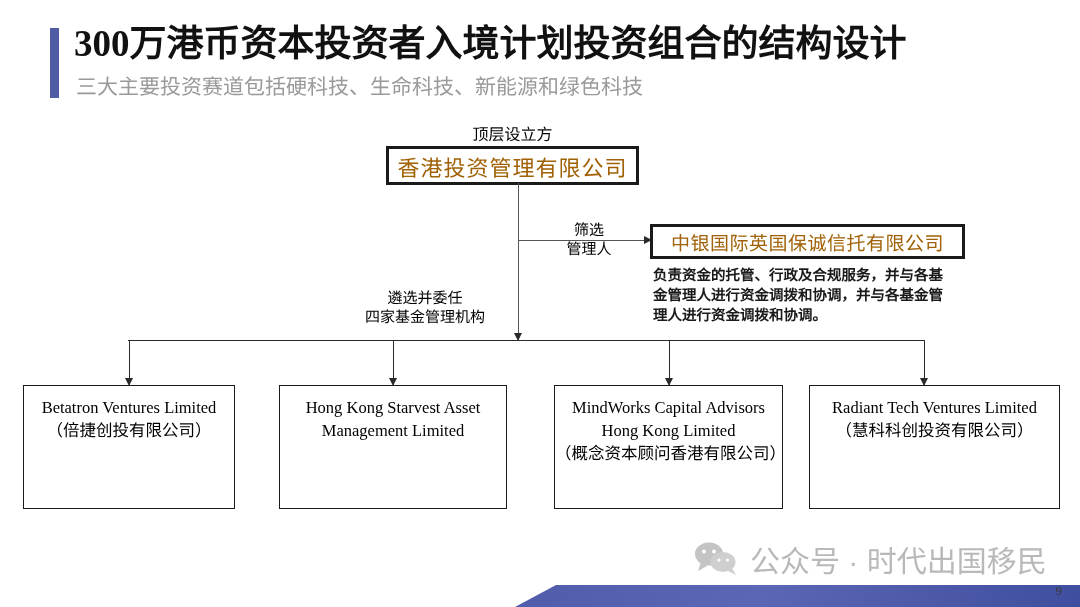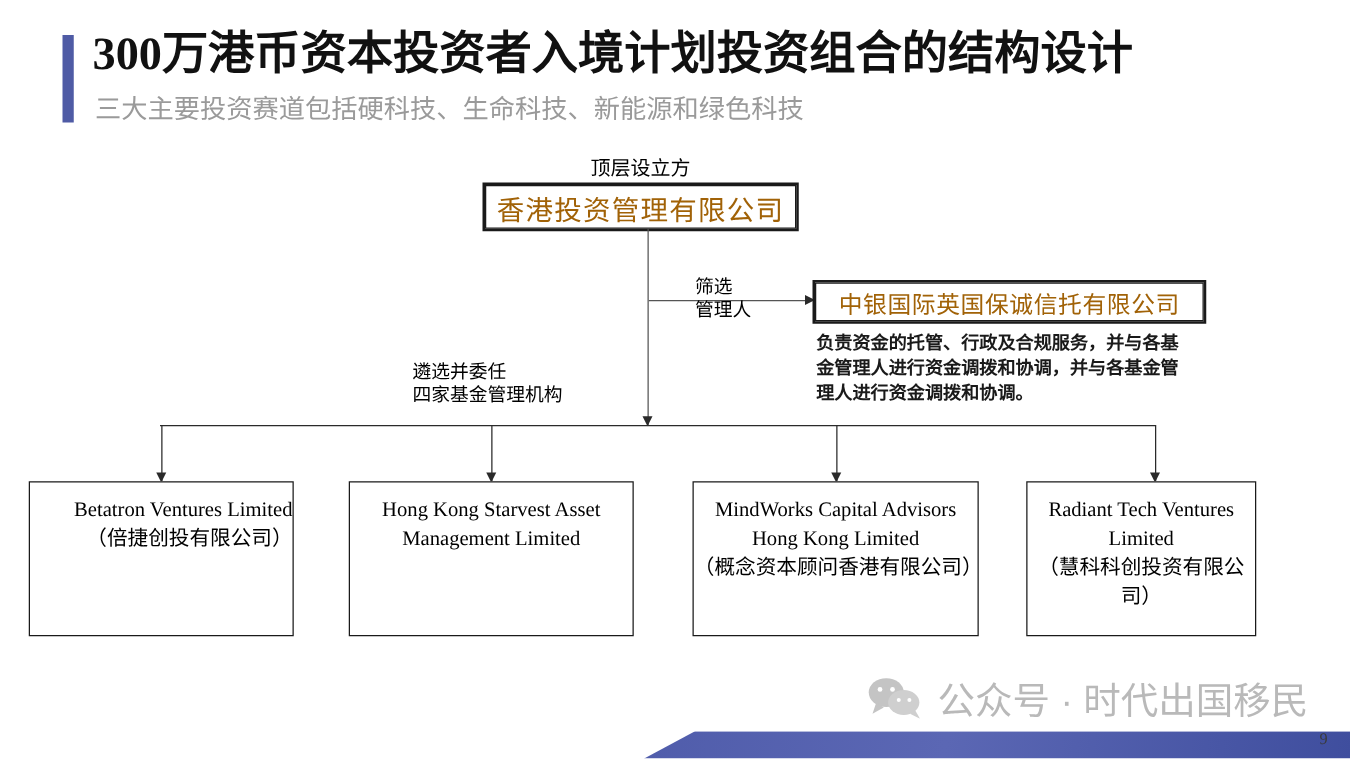--- a/index.html
+++ b/index.html
@@ -103,21 +103,21 @@
     color: #1a1a1a;
     text-align: left;
   }
 
   
   .edge-label {
     position: absolute;
     font-size: 15px;
     line-height: 19px;
     color: #000000;
-    text-align: left;
+    text-align: center;
   }
   #label-screen {
     left: 556px;
     top: 221px;
     width: 66px;
   }
   #label-appoint {
     left: 330px;
     top: 289px;
     width: 190px;
@@ -252,24 +252,24 @@
       <div class="arrow-down" style="left: 125px; top: 378px;"></div>
       <div class="line branch-v" style="left: 393px;"></div>
       <div class="arrow-down" style="left: 389px; top: 378px;"></div>
       <div class="line branch-v" style="left: 668.5px;"></div>
       <div class="arrow-down" style="left: 664.5px; top: 378px;"></div>
       <div class="line branch-v" style="left: 923.5px;"></div>
       <div class="arrow-down" style="left: 919.5px; top: 378px;"></div>
     </div>
 
   <div id="fund-row">
-      <div class="fund-box" style="left: 23px; width: 212px; text-align: right;"><span class="en">Betatron Ventures Limited</span><span class="cn">（倍捷创投有限公司）</span></div>
+      <div class="fund-box" style="left: 23px; width: 212px;"><span class="en">Betatron Ventures Limited</span><span class="cn">（倍捷创投有限公司）</span></div>
       <div class="fund-box" style="left: 279px; width: 228px;"><span class="en">Hong Kong Starvest Asset Management Limited</span></div>
       <div class="fund-box" style="left: 554px; width: 229px;"><span class="en">MindWorks Capital Advisors Hong Kong Limited</span><span class="cn">（概念资本顾问香港有限公司）</span></div>
-      <div class="fund-box" style="left: 809px; width: 184px; margin-left: 12px;"><span class="en">Radiant Tech Ventures Limited</span><span class="cn">（慧科科创投资有限公司）</span></div>
+      <div class="fund-box" style="left: 809px; width: 251px;"><span class="en">Radiant Tech Ventures Limited</span><span class="cn">（慧科科创投资有限公司）</span></div>
     </div>
 
 
   <div id="watermark">
     <span id="wechat-icon">
       <svg width="44" height="34" viewBox="0 0 44 34" aria-hidden="true">
         <ellipse cx="15" cy="13" rx="14" ry="11.5" fill="#c4c4c4"></ellipse>
         <polygon points="7,21 4,30 13,25" fill="#c4c4c4"></polygon>
         <circle cx="10" cy="10.5" r="1.9" fill="#ffffff"></circle>
         <circle cx="20" cy="10.5" r="1.9" fill="#ffffff"></circle>

